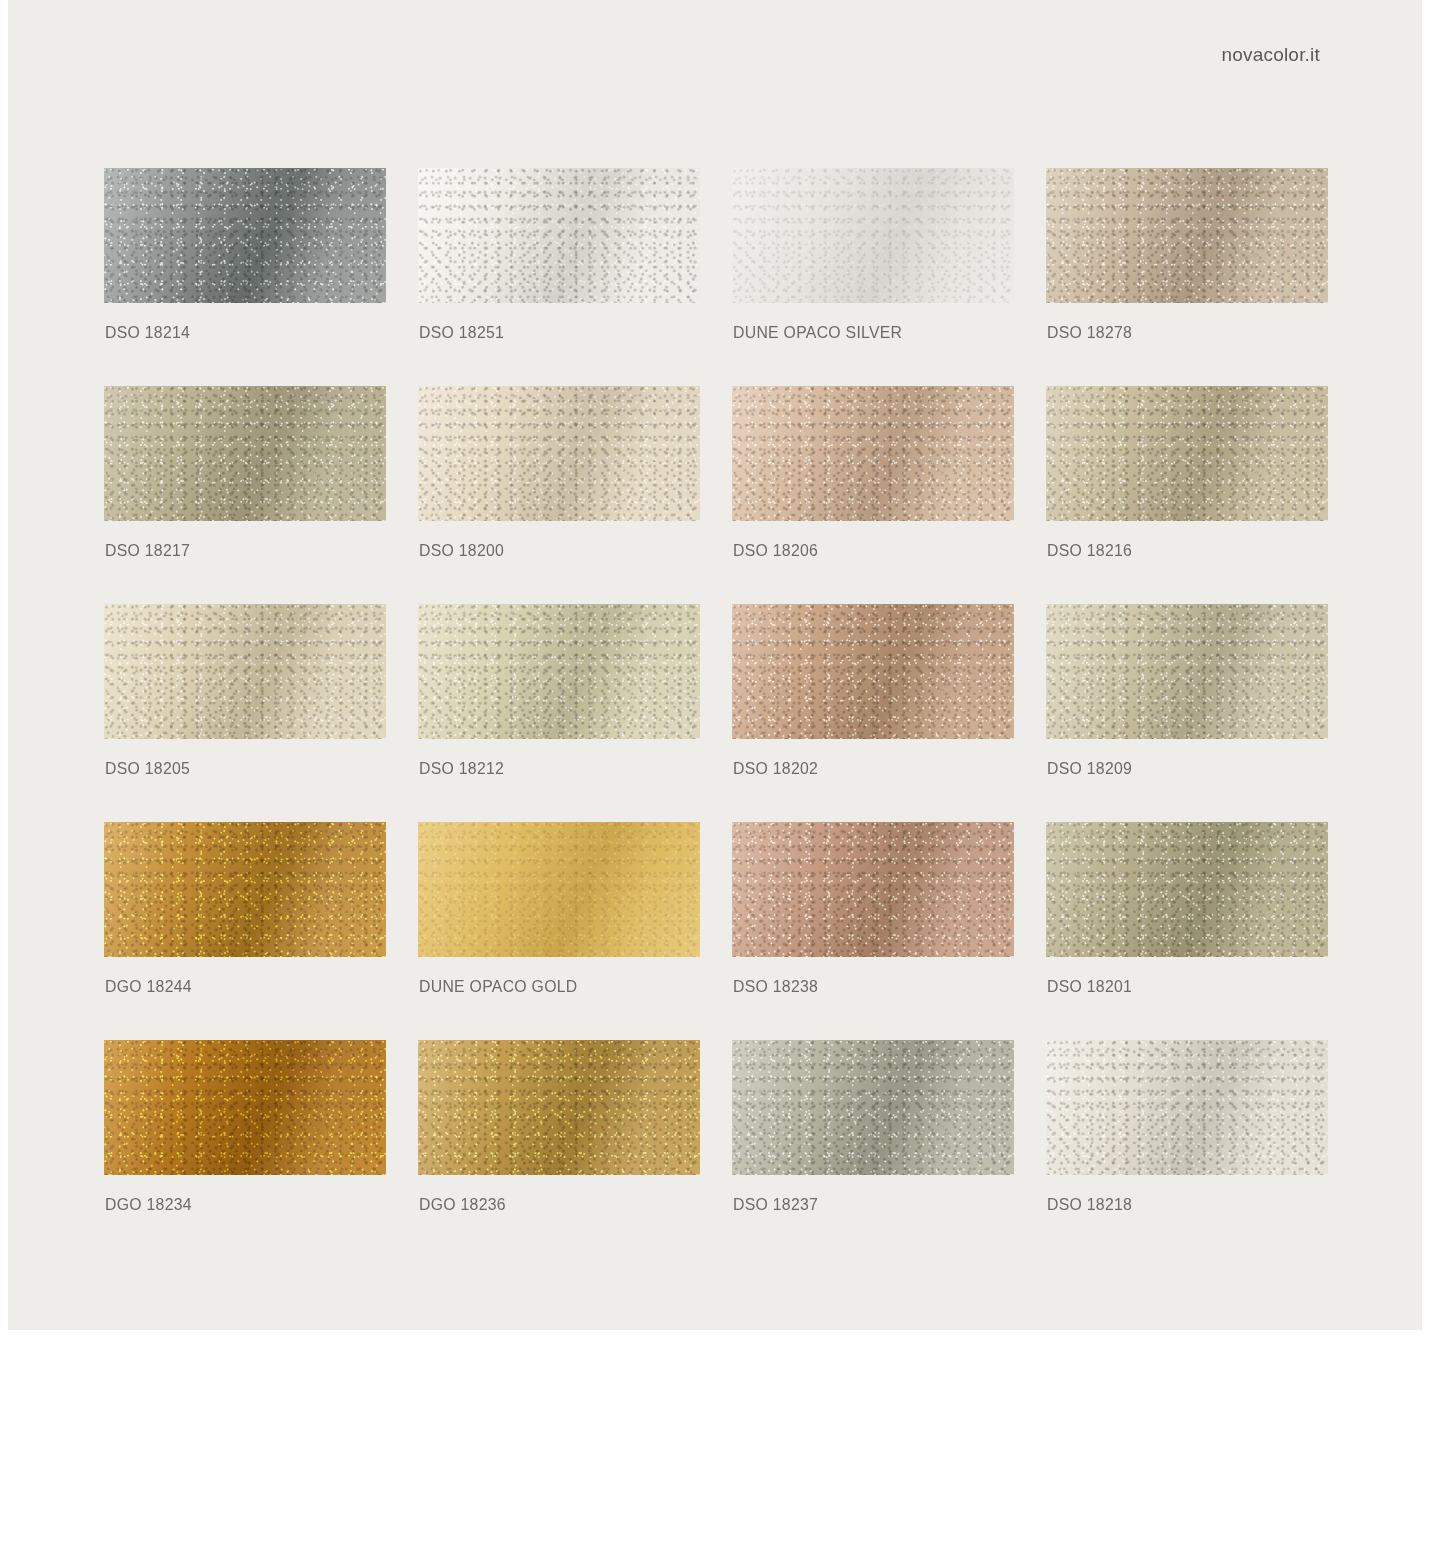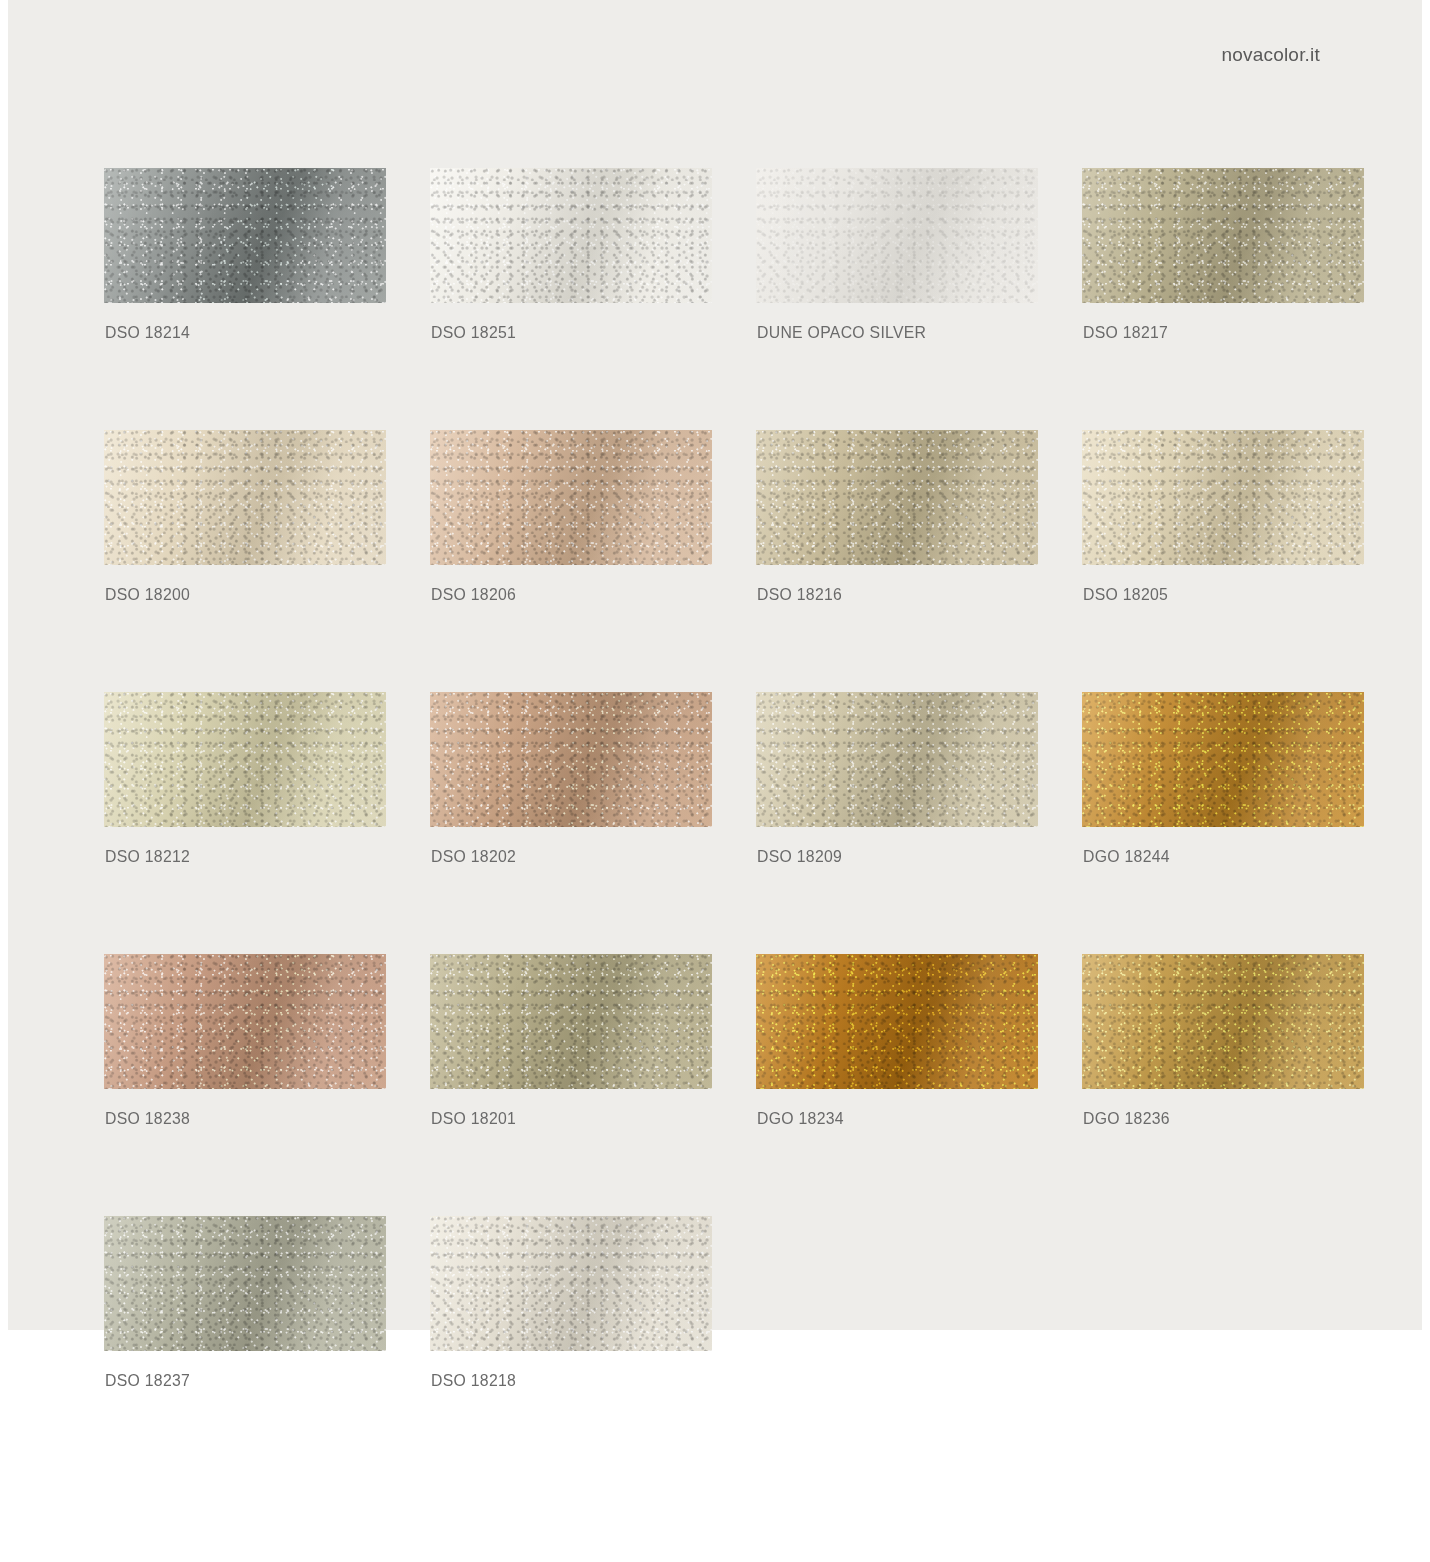--- a/index.html
+++ b/index.html
@@ -43,21 +43,20 @@
   #grid {
     position: absolute;
     left: 96px;
     top: 168px;
     width: 1224px;
     display: grid;
     grid-template-columns: repeat(4, 282px);
     column-gap: 32px;
     row-gap: 0px;
     grid-auto-rows: 218px;
-    gap: 44px;
   }
 
   .cell {
     width: 282px;
     height: 218px;
     position: relative;
   }
 
   .swatch {
     width: 282px;
@@ -154,20 +153,28 @@
       </div>
       <div class="cell">
         <div class="swatch matte" style="background: linear-gradient(115deg, rgb(241, 239, 235) 0%, rgb(231, 229, 224) 32%, rgb(219, 217, 211) 58%, rgb(231, 229, 224) 78%, rgb(241, 239, 235) 100%);">
           <div class="grain"></div>
           <div class="grain2"></div>
           <div class="sheen"></div>
         </div>
         <div class="label">DUNE OPACO SILVER</div>
       </div>
       <div class="cell">
+        <div class="swatch" style="background: linear-gradient(115deg, rgb(219, 203, 180) 0%, rgb(201, 183, 158) 32%, rgb(181, 162, 137) 58%, rgb(201, 183, 158) 78%, rgb(219, 203, 180) 100%);">
+          <div class="grain"></div>
+          <div class="grain2"></div>
+          <div class="sheen"></div>
+        </div>
+        <div class="label">DSO 18278</div>
+      </div>
+      <div class="cell">
         <div class="swatch" style="background: linear-gradient(115deg, rgb(201, 193, 162) 0%, rgb(184, 176, 143) 32%, rgb(164, 156, 124) 58%, rgb(184, 176, 143) 78%, rgb(201, 193, 162) 100%);">
           <div class="grain"></div>
           <div class="grain2"></div>
           <div class="sheen"></div>
         </div>
         <div class="label">DSO 18217</div>
       </div>
       <div class="cell">
         <div class="swatch" style="background: linear-gradient(115deg, rgb(239, 229, 208) 0%, rgb(228, 216, 191) 32%, rgb(212, 199, 171) 58%, rgb(228, 216, 191) 78%, rgb(239, 229, 208) 100%);">
           <div class="grain"></div>
@@ -226,20 +233,28 @@
       </div>
       <div class="cell">
         <div class="swatch" style="background: linear-gradient(115deg, rgb(216, 164, 76) 0%, rgb(192, 138, 53) 32%, rgb(165, 115, 31) 58%, rgb(192, 138, 53) 78%, rgb(216, 164, 76) 100%);">
           <div class="grain"></div>
           <div class="grain2"></div>
           <div class="sheen"></div>
         </div>
         <div class="label">DGO 18244</div>
       </div>
       <div class="cell">
+        <div class="swatch matte" style="background: linear-gradient(115deg, rgb(235, 205, 126) 0%, rgb(224, 188, 98) 32%, rgb(207, 168, 76) 58%, rgb(224, 188, 98) 78%, rgb(235, 205, 126) 100%);">
+          <div class="grain"></div>
+          <div class="grain2"></div>
+          <div class="sheen"></div>
+        </div>
+        <div class="label">DUNE OPACO GOLD</div>
+      </div>
+      <div class="cell">
         <div class="swatch" style="background: linear-gradient(115deg, rgb(215, 175, 150) 0%, rgb(197, 154, 129) 32%, rgb(174, 132, 105) 58%, rgb(197, 154, 129) 78%, rgb(215, 175, 150) 100%);">
           <div class="grain"></div>
           <div class="grain2"></div>
           <div class="sheen"></div>
         </div>
         <div class="label">DSO 18238</div>
       </div>
       <div class="cell">
         <div class="swatch" style="background: linear-gradient(115deg, rgb(199, 191, 157) 0%, rgb(181, 173, 138) 32%, rgb(160, 153, 118) 58%, rgb(181, 173, 138) 78%, rgb(199, 191, 157) 100%);">
           <div class="grain"></div>

